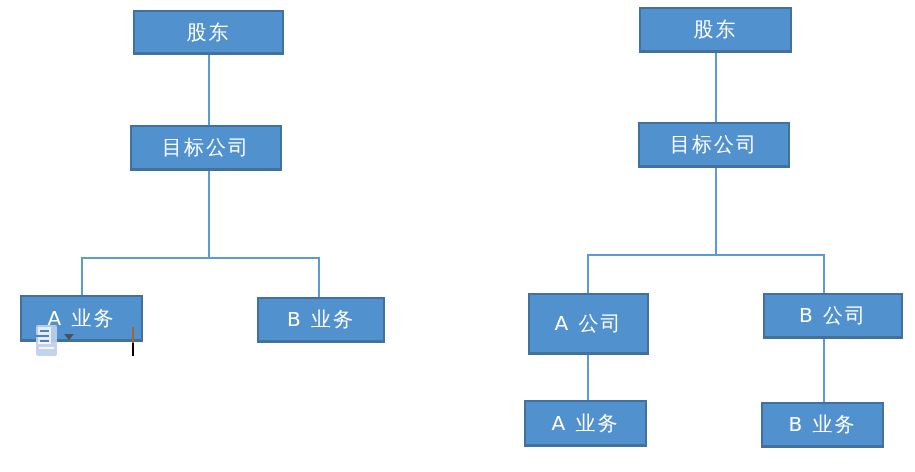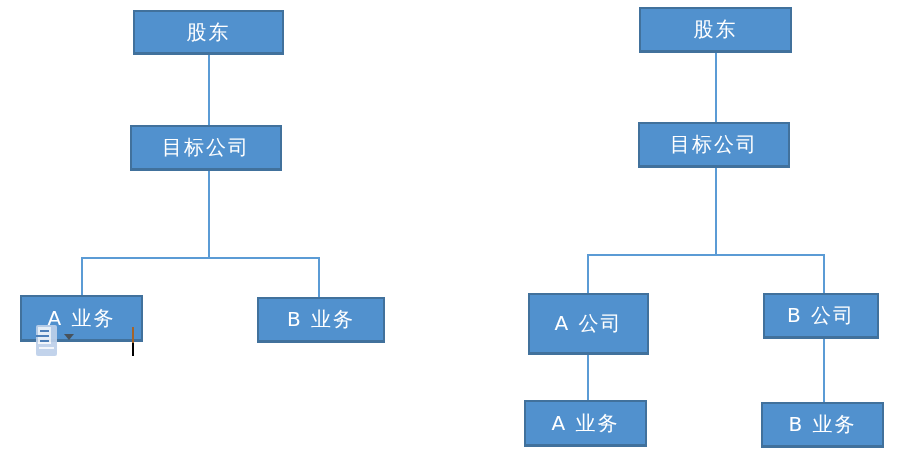--- a/index.html
+++ b/index.html
@@ -101,21 +101,21 @@
     <div class="conn" style="left:715px;top:168px;width:2px;height:87px"></div>
     <div class="conn" style="left:587px;top:254px;width:238px;height:2px"></div>
     <div class="conn" style="left:587px;top:254px;width:2px;height:39px"></div>
     <div class="conn" style="left:823px;top:254px;width:2px;height:39px"></div>
     <div class="conn" style="left:587px;top:339px;width:2px;height:61px"></div>
     <div class="conn" style="left:823px;top:339px;width:2px;height:63px"></div>
 
     <div class="node" style="left:639px;top:7px;width:153px;height:46px">股东</div>
     <div class="node" style="left:638px;top:122px;width:152px;height:46px">目标公司</div>
     <div class="node" style="left:528px;top:293px;width:121px;height:62px">A 公司</div>
-    <div class="node" style="left:763px;top:293px;width:116px;height:46px">B 公司</div>
+    <div class="node" style="left:763px;top:293px;width:140px;height:46px">B 公司</div>
     <div class="node" style="left:524px;top:400px;width:123px;height:47px">A 业务</div>
     <div class="node" style="left:761px;top:402px;width:123px;height:46px">B 业务</div>
   </div>
 
   <div class="paste-icon">
     <span class="page">
         <i></i>
         <i></i>
         <i></i>
       </span>

